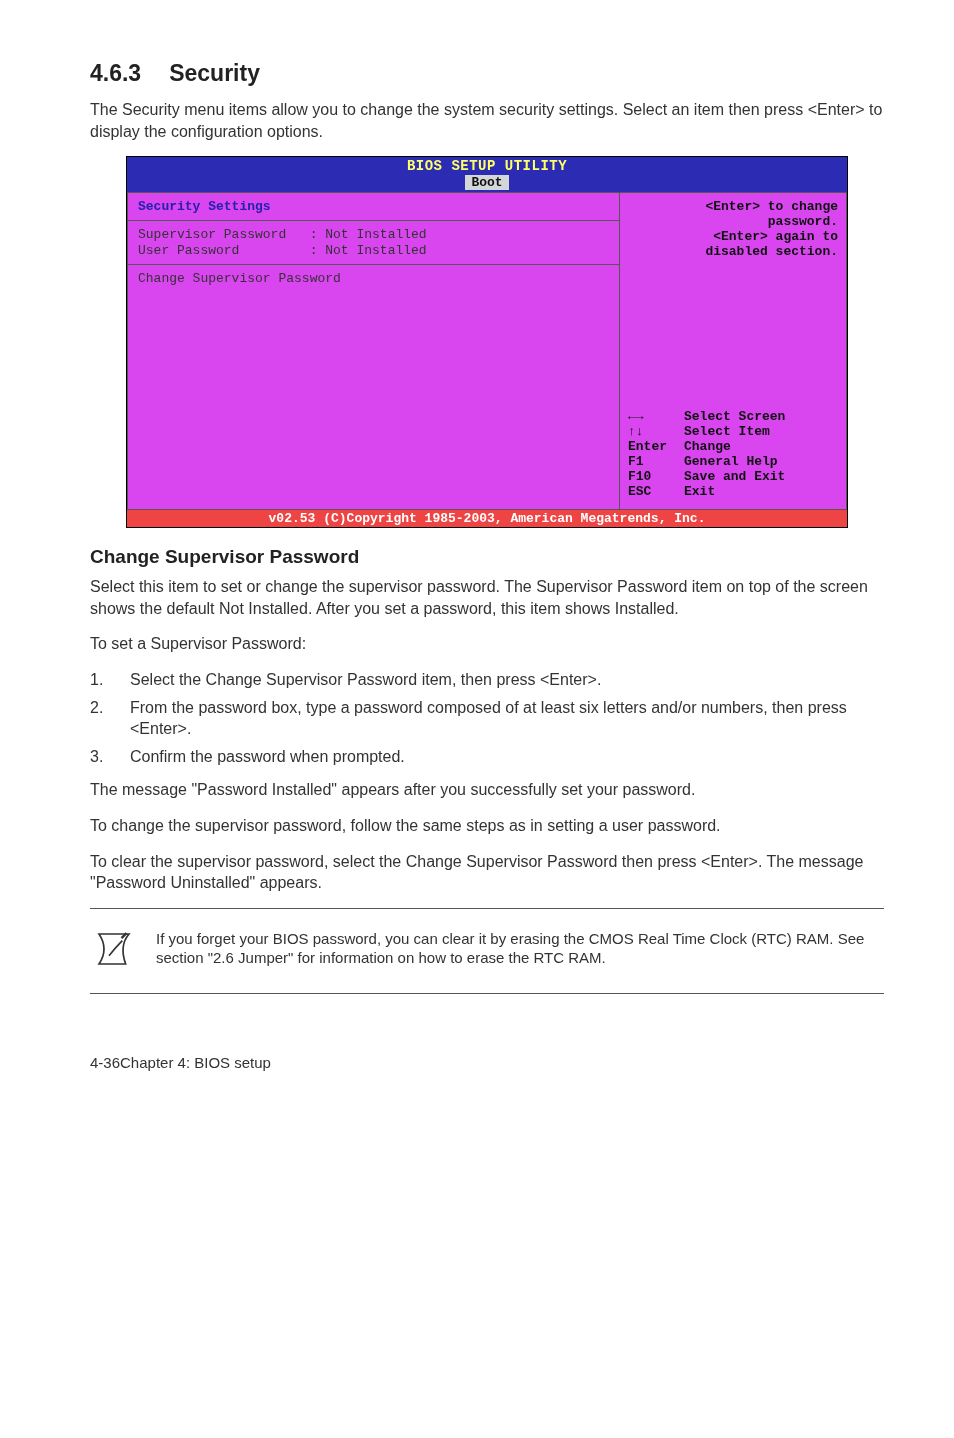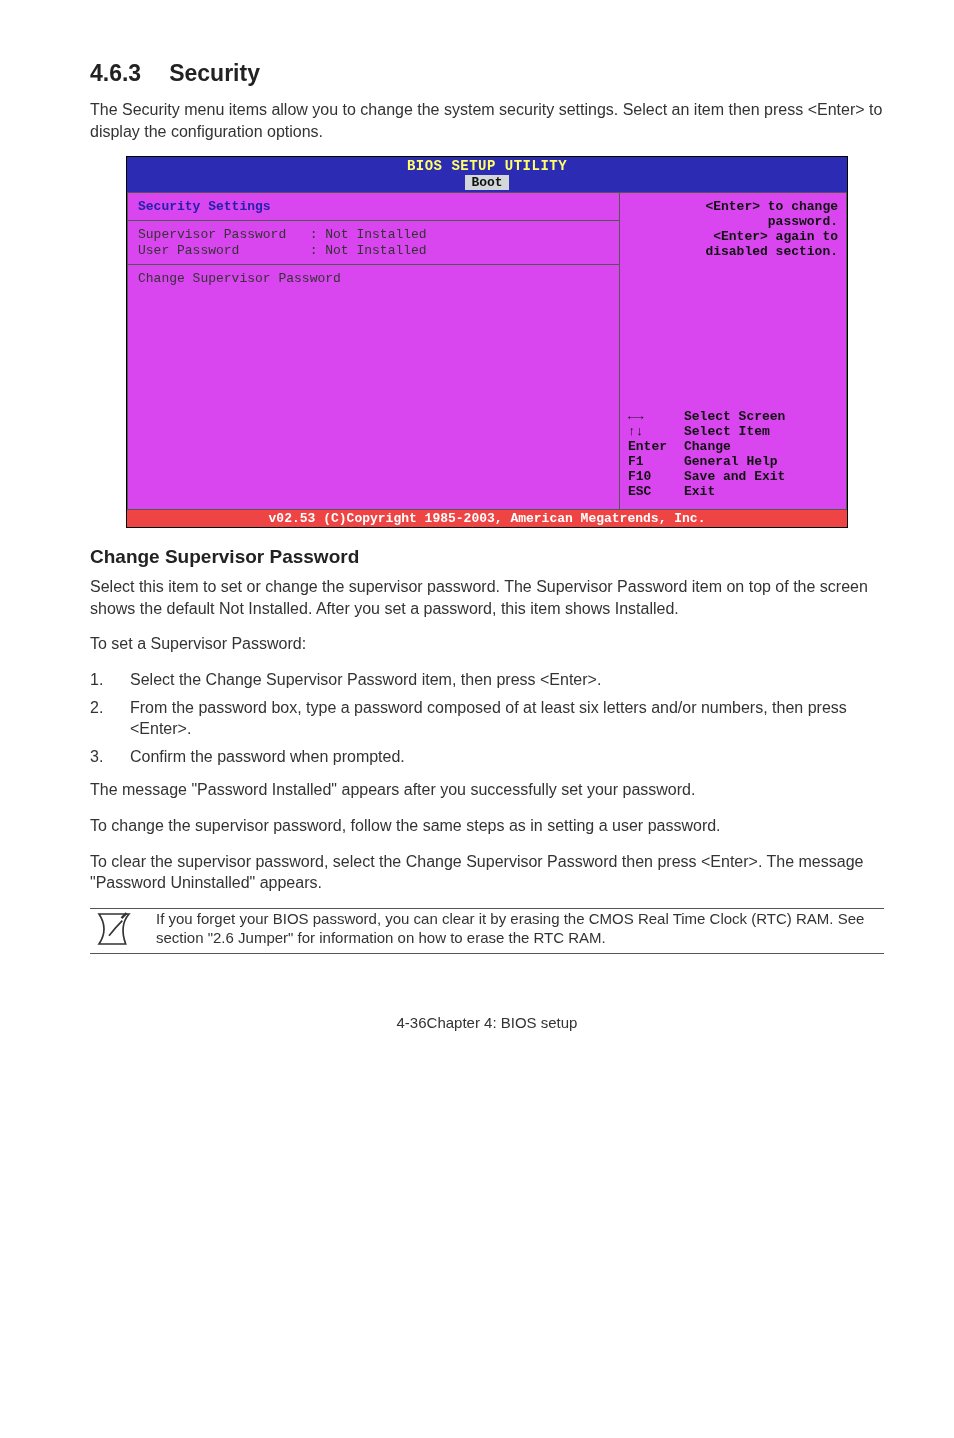--- a/index.html
+++ b/index.html
@@ -110,30 +110,30 @@
   ol.steps li {
     display: flex;
     margin-bottom: 6px;
   }
   ol.steps .num { width: 40px; flex-shrink:0; }
   .note-row {
     display: flex;
     border-top: 1px solid #555;
     border-bottom: 1px solid #555;
     margin: 6px 0 60px 0;
-    padding: 0 0;
+    padding: 20px 0;
     align-items: flex-start;
     gap: 18px;
   }
   .note-icon { width: 44px; flex-shrink:0; padding-left:4px;}
   .note-icon svg { width: 40px; height: 40px; }
   .note-text { font-size: 15px; line-height: 1.3; }
   .page-footer {
     display: flex;
-    justify-content: center;
+    justify-content: flex-start;
     font-size: 15px;
     color: #333;
   }
 </style>
 </head>
 <body>
 
 <div class="page">
 
   <h2 class="section-title">

